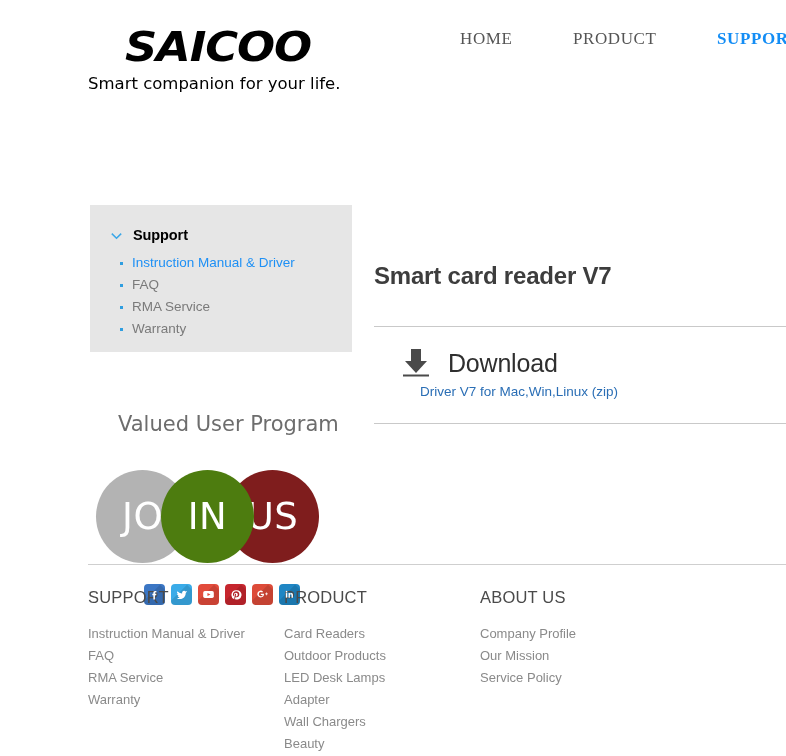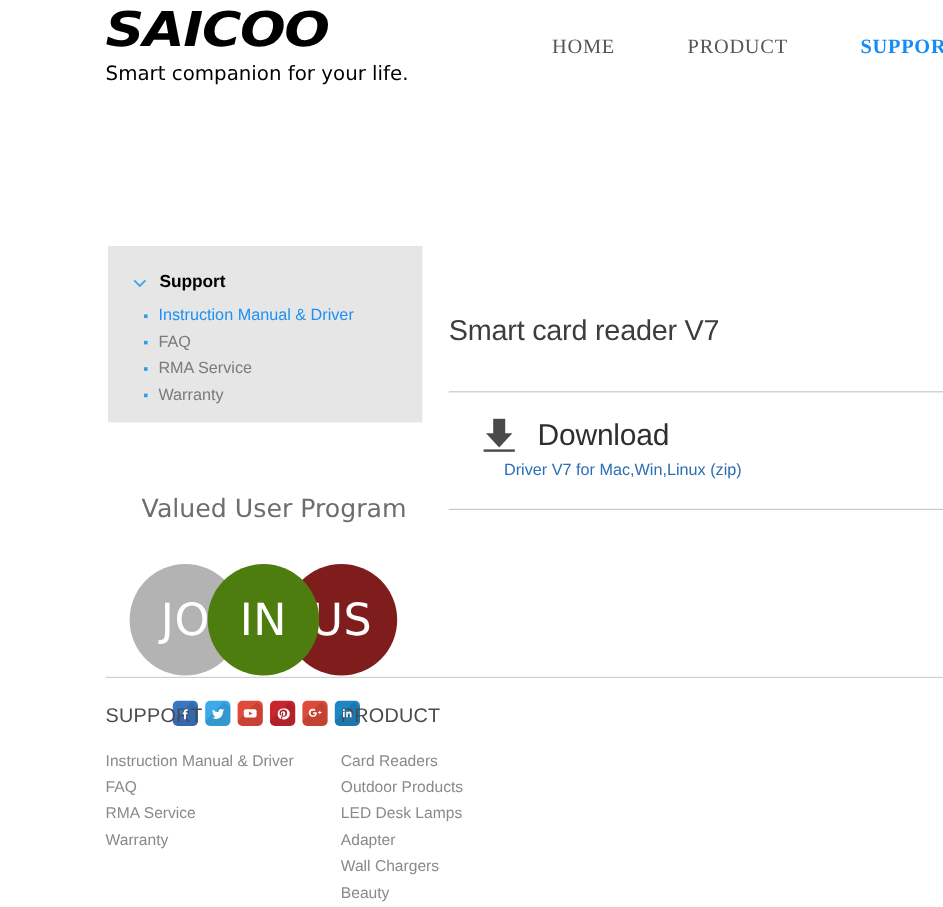--- a/index.html
+++ b/index.html
@@ -15,22 +15,23 @@
 
   
   .header {
     position: relative;
     height: 92px;
   }
 
   .logo {
     position: absolute;
     left: 88px;
-    top: 4px;
+    top: 26px;
     width: 232px;
+    text-align: center;
   }
 
   .logo-mark {
     font-family: "DejaVu Sans", sans-serif;
     font-size: 40px;
     font-weight: 700;
     font-style: italic;
     letter-spacing: -1px;
     color: #000000;
     line-height: 42px;
@@ -143,21 +144,21 @@
     left: 118px;
     top: 320px;
     font-family: "DejaVu Sans", sans-serif;
     font-size: 21px;
     color: #6d6d6d;
     white-space: nowrap;
   }
 
   .join-us {
     position: absolute;
-    left: 108px;
+    left: 96px;
     top: 378px;
     width: 220px;
     height: 94px;
   }
 
   .circle {
     position: absolute;
     top: 0;
     width: 93px;
     height: 93px;
@@ -213,21 +214,21 @@
   .content {
     position: absolute;
     left: 374px;
     top: 170px;
     width: 412px;
   }
 
   .content-title {
     font-size: 24px;
     color: #3d3d3d;
-    font-weight: normal;
+    font-weight: bold;
     letter-spacing: -0.2px;
     white-space: nowrap;
   }
 
   .rule {
     height: 1px;
     background: #c9c9c9;
     width: 412px;
   }
 
@@ -436,14 +437,22 @@
     <ul class="footer-list">
       <li>Card Readers</li>
       <li>Outdoor Products</li>
       <li>LED Desk Lamps</li>
       <li>Adapter</li>
       <li>Wall Chargers</li>
       <li>Beauty</li>
     </ul>
   </div>
 
+  <div class="footer-col">
+    <div class="footer-heading">ABOUT US</div>
+    <ul class="footer-list">
+      <li>Company Profile</li>
+      <li>Our Mission</li>
+      <li>Service Policy</li>
+    </ul>
+  </div>
 
 </footer>
 
 </body></html>

